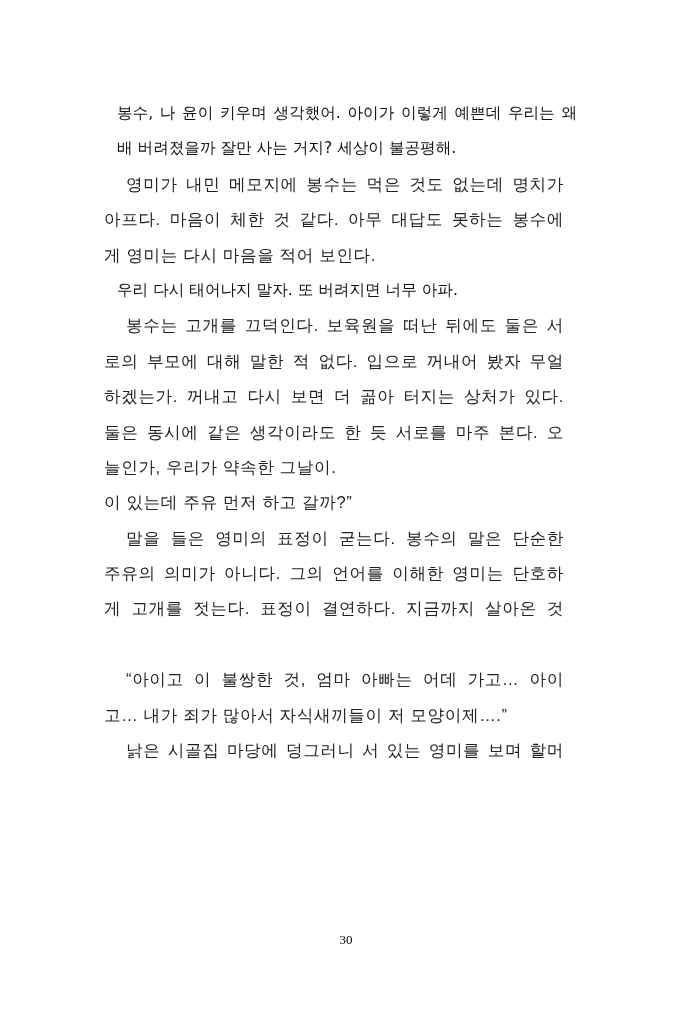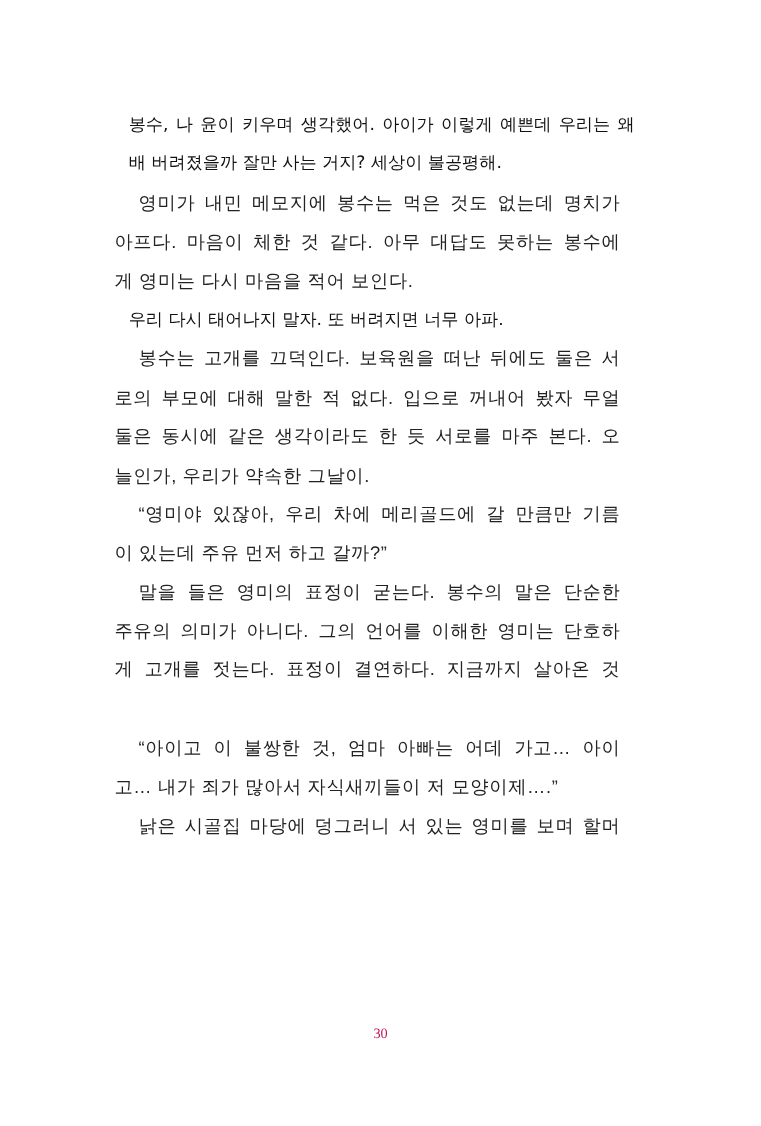--- a/index.html
+++ b/index.html
@@ -56,44 +56,44 @@
     }
     .blank { height: 35.4px; }
     .page-number {
       position: absolute;
       left: 0;
       width: 692px;
       top: 932px;
       text-align: center;
       font-family: "Liberation Serif", "DejaVu Serif", serif;
       font-size: 13px;
-      color: #be185d;
+      color: #000000;
     }
   </style>
 </head>
 <body>
 
 <div class="page">
   <div class="text-block">
 
     <div class="line sans indent-sans justify">봉수, 나 윤이 키우며 생각했어. 아이가 이렇게 예쁜데 우리는 왜</div>
     <div class="line sans indent-sans">배 버려졌을까 잘만 사는 거지? 세상이 불공평해.</div>
 
     <div class="line serif indent-serif justify" style="width:438px">영미가 내민 메모지에 봉수는 먹은 것도 없는데 명치가</div>
     <div class="line serif justify">아프다. 마음이 체한 것 같다. 아무 대답도 못하는 봉수에</div>
     <div class="line serif">게 영미는 다시 마음을 적어 보인다.</div>
 
     <div class="line sans indent-sans">우리 다시 태어나지 말자. 또 버려지면 너무 아파.</div>
 
     <div class="line serif indent-serif justify" style="width:438px">봉수는 고개를 끄덕인다. 보육원을 떠난 뒤에도 둘은 서</div>
     <div class="line serif justify">로의 부모에 대해 말한 적 없다. 입으로 꺼내어 봤자 무얼</div>
+    <div class="line serif justify">하겠는가. 꺼내고 다시 보면 더 곪아 터지는 상처가 있다.</div>
     <div class="line serif justify">둘은 동시에 같은 생각이라도 한 듯 서로를 마주 본다. 오</div>
     <div class="line serif">늘인가, 우리가 약속한 그날이.</div>
 
-    <div class="line serif indent-serif justify" style="width:438px">“영미야 있잖아, 우리 차에 메리골드에 갈 만큼만 기름</div>
     <div class="line serif">이 있는데 주유 먼저 하고 갈까?”</div>
 
     <div class="line serif indent-serif justify" style="width:438px">말을 들은 영미의 표정이 굳는다. 봉수의 말은 단순한</div>
     <div class="line serif justify">주유의 의미가 아니다. 그의 언어를 이해한 영미는 단호하</div>
     <div class="line serif justify">게 고개를 젓는다. 표정이 결연하다. 지금까지 살아온 것</div>
 
     <div class="blank"></div>
 
     <div class="line serif indent-serif justify" style="width:438px">“아이고 이 불쌍한 것, 엄마 아빠는 어데 가고… 아이</div>
     <div class="line serif">고… 내가 죄가 많아서 자식새끼들이 저 모양이제….”</div>

